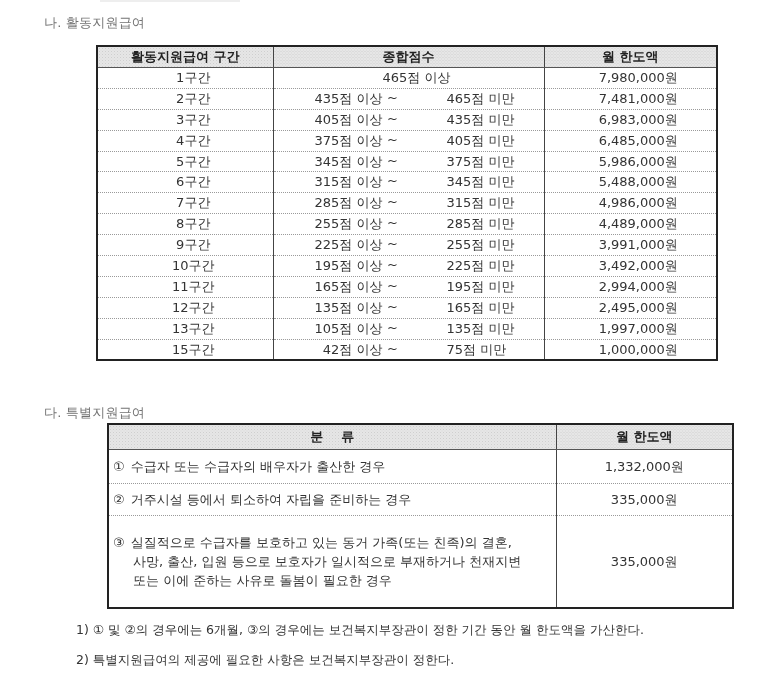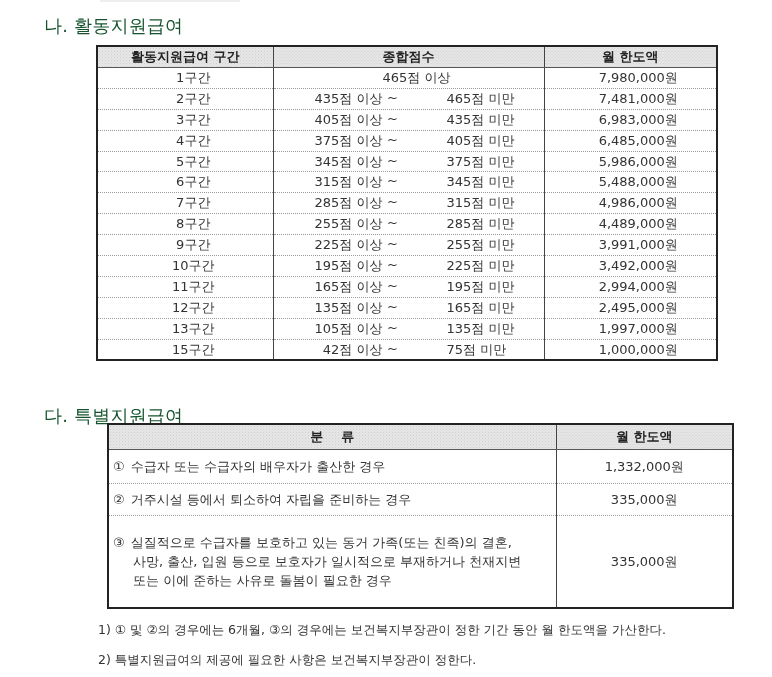--- a/index.html
+++ b/index.html
@@ -6,21 +6,21 @@
   body {
     width: 772px; height: 677px; position: relative; overflow: hidden;
     font-family: "DejaVu Sans", "Liberation Sans", sans-serif;
     color: #333333;
   }
   .faint-line {
     position: absolute; left: 100px; top: 0px; width: 140px; height: 2px;
     background: #eeeeee;
   }
   .section-title {
-    position: absolute; left: 44px; font-size: 18px; color: #14532d;
+    position: absolute; left: 44px; font-size: 13px; color: #737373;
     letter-spacing: 0.2px;
   }
   #title-na { top: 14px; }
   #title-da { top: 404px; }
 
   table.grid {
     position: absolute; border-collapse: collapse; table-layout: fixed;
     border: 2px solid #222;
     font-size: 13px; color: #333;
   }
@@ -56,21 +56,21 @@
   #table-special th { height: 24px; }
   #table-special td.cls { text-align: left; padding-left: 4px; }
   #table-special tr.r1 td { height: 33px; }
   #table-special tr.r2 td { height: 31px; }
   #table-special tr.r3 td { height: 91px; border-bottom: none; }
   .multi { white-space: normal; line-height: 19px; padding-right: 10px; }
   .multi .indent { display: block; padding-left: 20px; }
   .num-circle { margin-right: 6px; }
 
   .note {
-    position: absolute; left: 76px; font-size: 12.5px; color: #333; margin-left: 22px;
+    position: absolute; left: 76px; font-size: 12.5px; color: #333;
   }
   #note-1 { top: 622px; }
   #note-2 { top: 652px; }
 </style>
 </head>
 <body>
 
 <div class="faint-line"></div>
 
 <div id="title-na" class="section-title">나. 활동지원급여</div>

